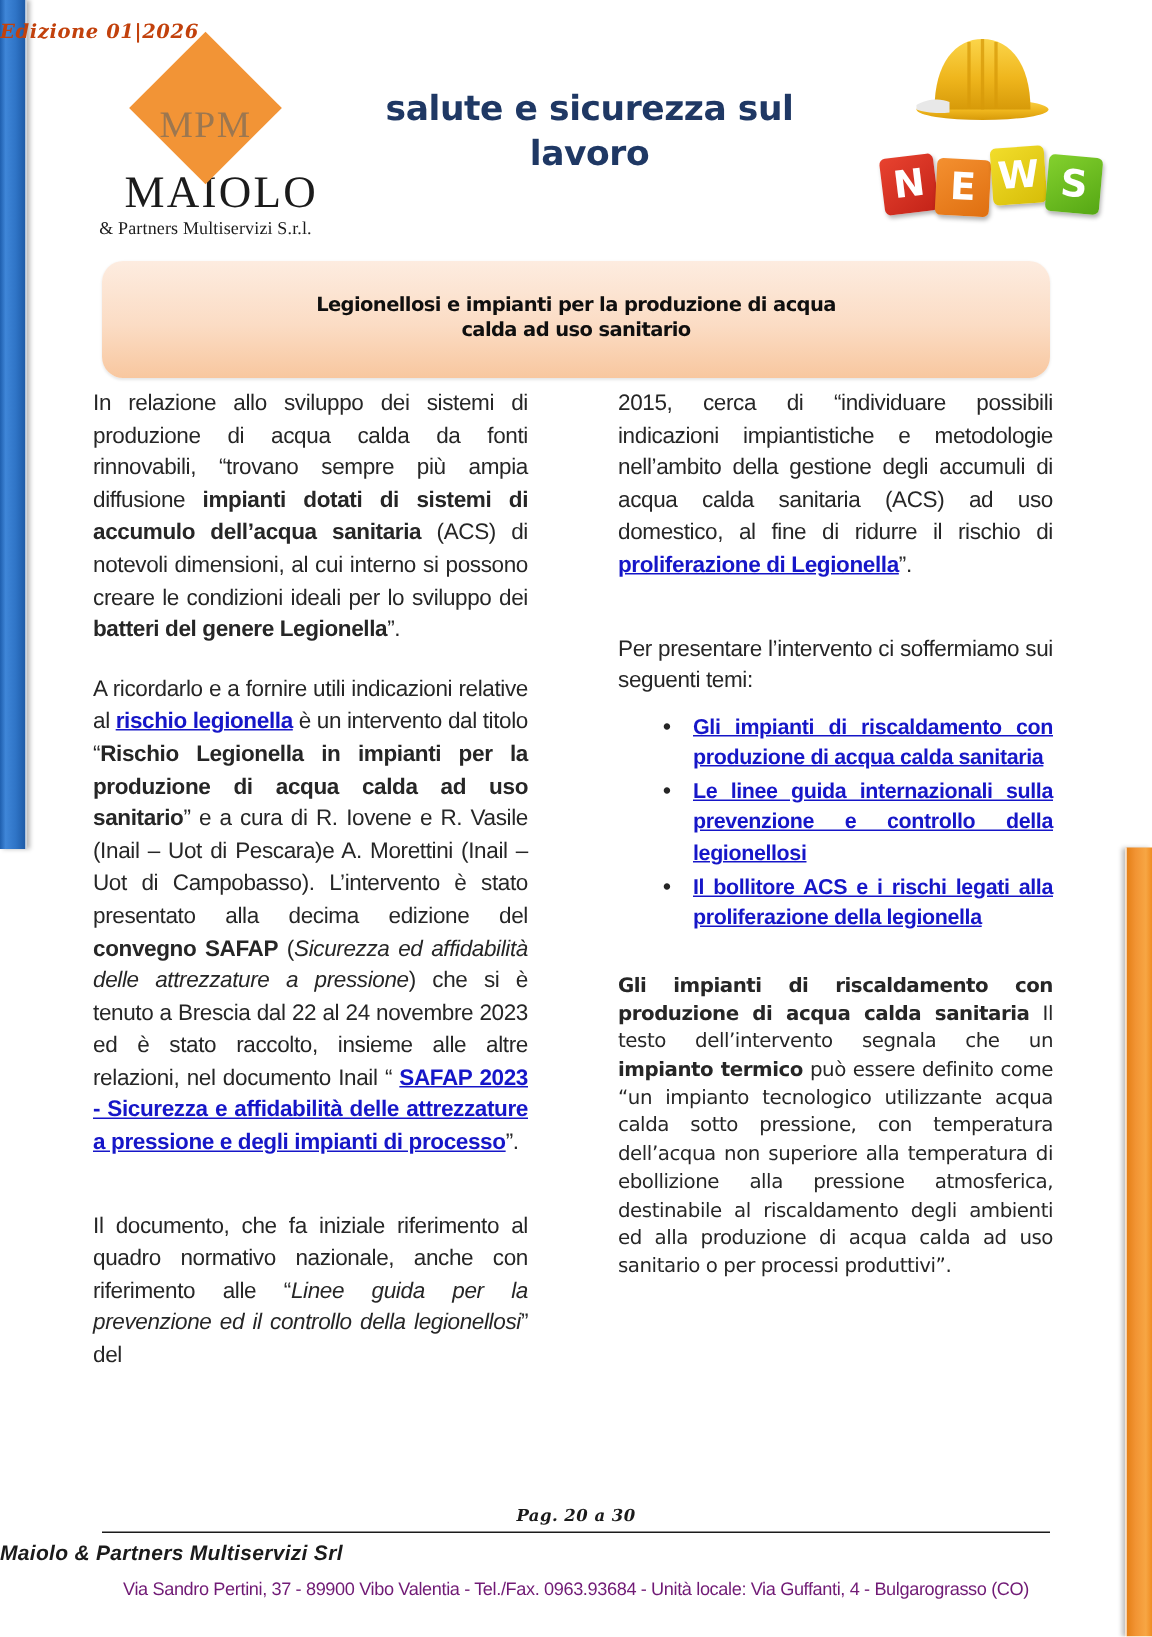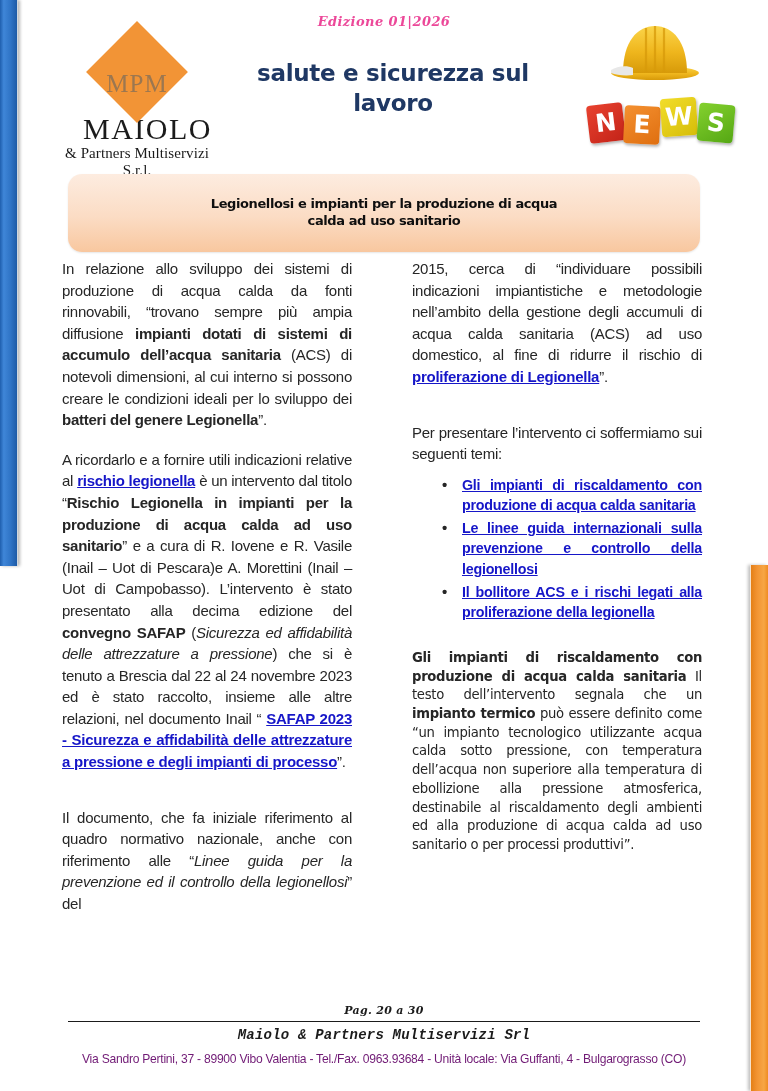--- a/index.html
+++ b/index.html
@@ -39,27 +39,27 @@
   }
 
   
   .header {
     position: absolute;
     left: 0; top: 0; width: 768px; height: 170px;
   }
   .edition {
     position: absolute;
     left: 0; right: 0; top: 14px;
-    text-align: center;
+    text-align: left;
     font-family: "DejaVu Serif", serif;
     font-style: italic;
     font-weight: bold;
     font-size: 13px;
     letter-spacing: 0.4px;
-    color: #ec4899;
+    color: #c2410c;
   }
 
   
   .logo-block {
     position: absolute;
     left: 62px;
     top: 22px;
     width: 150px;
     text-align: center;
   }
@@ -90,21 +90,21 @@
     font-family: "Liberation Serif", serif;
     font-size: 30px;
     letter-spacing: 1.5px;
     color: #1b1b1b;
     line-height: 1;
     margin-top: -8px;
     text-align: right;
   }
   .logo-sub {
     font-family: "Liberation Serif", serif;
-    font-size: 15px;
+    font-size: 12px;
     color: #1b1b1b;
     margin-top: 1px;
     letter-spacing: 0.1px;
   }
 
   
   .header-title {
     position: absolute;
     left: 218px;
     top: 58px;
@@ -267,22 +267,22 @@
     letter-spacing: 0.3px;
   }
   .footer-rule {
     margin: 4px auto 0 auto;
     width: 632px;
     height: 1px;
     background: #1b1b1b;
   }
   .footer-company {
     margin-top: 5px;
-    text-align: center;
-    font-family: Liberation Mono, monospace;
+    text-align: left;
+    font-family: Liberation Sans, sans-serif;
     font-style: italic;
     font-weight: bold;
     font-size: 14px;
     color: #1b1b1b;
     letter-spacing: 0.2px;
   }
   .footer-address {
     margin-top: 9px;
     text-align: center;
     font-family: "Liberation Sans", sans-serif;

